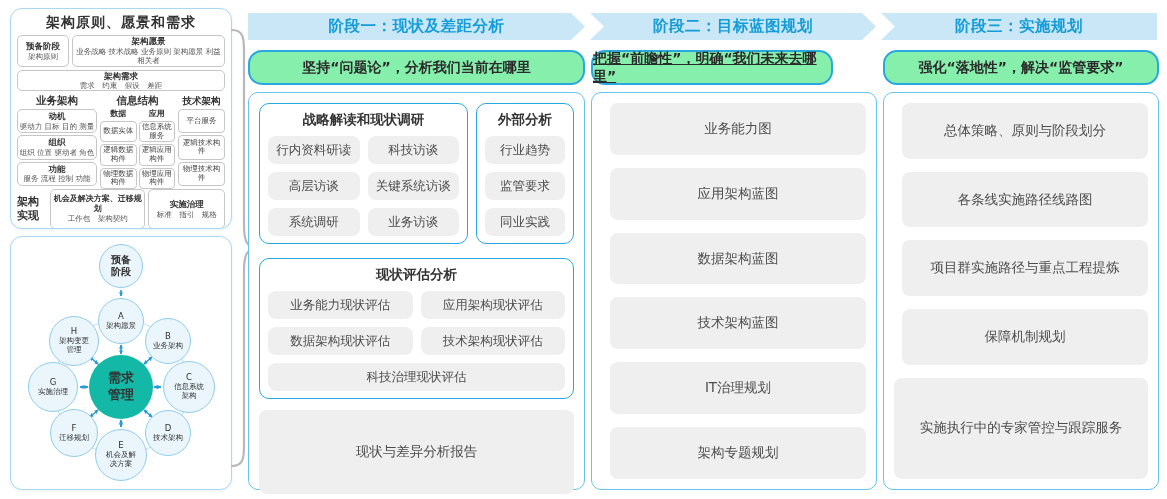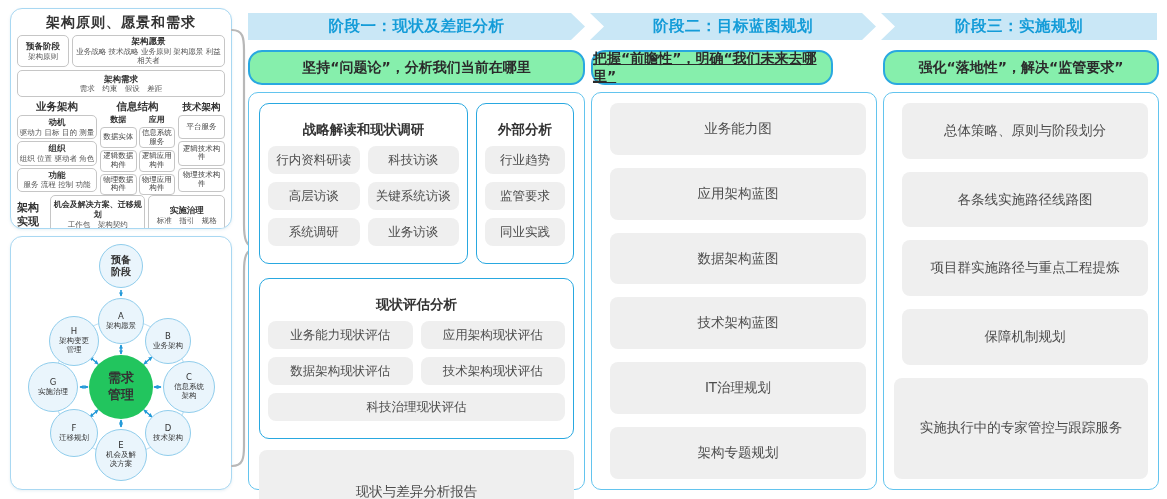--- a/index.html
+++ b/index.html
@@ -13,21 +13,21 @@
   .panel-bottom{left:10px;top:236px;width:222px;height:254px;}
 
   .pt-title{font-size:14px;font-weight:bold;text-align:center;letter-spacing:1px;margin:1px 0 3px;}
   .gbox{border:1px solid #c6c6c6;border-radius:5px;background:#fff;box-sizing:border-box;
         display:flex;flex-direction:column;justify-content:center;align-items:center;text-align:center;}
   .gbox .t{font-weight:bold;font-size:8.5px;line-height:1.25;}
   .gbox .s{font-size:7.5px;color:#555;line-height:1.25;}
   .row{display:flex;gap:3px;margin-top:3px;}
   .prep-box{width:52px;height:32px;}
   .vision-box{flex:1;height:32px;}
-  .req-box{width:100%;height:27px;}
+  .req-box{width:100%;height:21px;}
   .colhead{font-size:10.5px;font-weight:bold;text-align:center;line-height:13px;}
   .subcolhead{font-size:8px;font-weight:bold;text-align:center;line-height:10px;}
   .mini{border:1px solid #c6c6c6;border-radius:4px;background:#fff;font-size:7.5px;color:#444;
         display:flex;align-items:center;justify-content:center;text-align:center;line-height:1.15;
         padding:1px;box-sizing:border-box;flex:1;}
   .bizcol{width:80px;display:flex;flex-direction:column;gap:2px;}
   .infocol{flex:1;display:flex;flex-direction:column;gap:2px;}
   .techcol{width:47px;display:flex;flex-direction:column;gap:2px;}
   .subcols{display:flex;gap:2px;flex:1;}
   .subcol{flex:1;display:flex;flex-direction:column;gap:2px;}
@@ -35,39 +35,39 @@
   .real-box{height:40px;}
 
   
   .adm-svg{position:absolute;left:0;top:0;}
   .circle{position:absolute;border-radius:50%;box-sizing:border-box;display:flex;flex-direction:column;
           align-items:center;justify-content:center;text-align:center;background:#eaf5fc;border:1px solid #90cdec;}
   .node .letter{font-size:8.5px;line-height:1.15;color:#333;}
   .node .lbl{font-size:7.5px;line-height:1.15;color:#333;max-width:34px;}
   .prep-circle{font-size:10px;font-weight:bold;line-height:1.2;}
   .prep-circle .lbl{max-width:24px;}
-  .center-circle{background:#22c55e;border:none;font-size:13px;font-weight:bold;line-height:1.3;}
+  .center-circle{background:#14b8a6;border:none;font-size:13px;font-weight:bold;line-height:1.3;}
   .center-circle .lbl{max-width:30px;}
 
   
   .band{position:absolute;left:248px;top:13px;display:flex;gap:5px;height:27px;}
   .band-seg{background:#c9e7f6;color:#149cd8;font-size:15.5px;font-weight:bold;
             display:flex;align-items:center;justify-content:center;letter-spacing:.5px;}
   .seg-first{clip-path:polygon(0 0,calc(100% - 14px) 0,100% 50%,calc(100% - 14px) 100%,0 100%);}
   .seg-mid{clip-path:polygon(0 0,calc(100% - 14px) 0,100% 50%,calc(100% - 14px) 100%,0 100%,14px 50%);}
   .seg-last{clip-path:polygon(0 0,100% 0,100% 100%,0 100%,14px 50%);}
 
   .subtitle{position:absolute;top:50px;height:35px;background:#86efac;border:2px solid #29a8e0;border-radius:14px;
             display:flex;align-items:center;justify-content:center;font-size:14px;font-weight:bold;color:#2b2b2b;
             box-sizing:border-box;}
 
   .container{position:absolute;top:92px;height:398px;background:#fff;border:1.5px solid #63c4ee;border-radius:10px;
              box-sizing:border-box;padding:10px;}
 
-  .blue-box{border:1.5px solid #29a8e0;border-radius:10px;background:#fff;box-sizing:border-box;padding:17px 8px;}
+  .blue-box{border:1.5px solid #29a8e0;border-radius:10px;background:#fff;box-sizing:border-box;padding:7px 8px;}
   .blue-box .bb-title{font-size:13.5px;font-weight:bold;text-align:center;margin-bottom:7px;}
   .gray-item{background:#efefef;border-radius:8px;color:#4d4d4d;display:flex;align-items:center;justify-content:center;
              text-align:center;font-size:12.5px;box-sizing:border-box;padding:2px 4px;}
   .grid2{display:grid;grid-template-columns:1fr 1fr;gap:8px;}
   .stack{display:flex;flex-direction:column;gap:8px;}
   .p1-toprow{display:flex;gap:8px;}
   .h28{height:28px;}
   .list-item{height:64px;font-size:13.5px;margin-left:8px;}
   .list-gap{display:flex;flex-direction:column;gap:13px;}
 </style>

